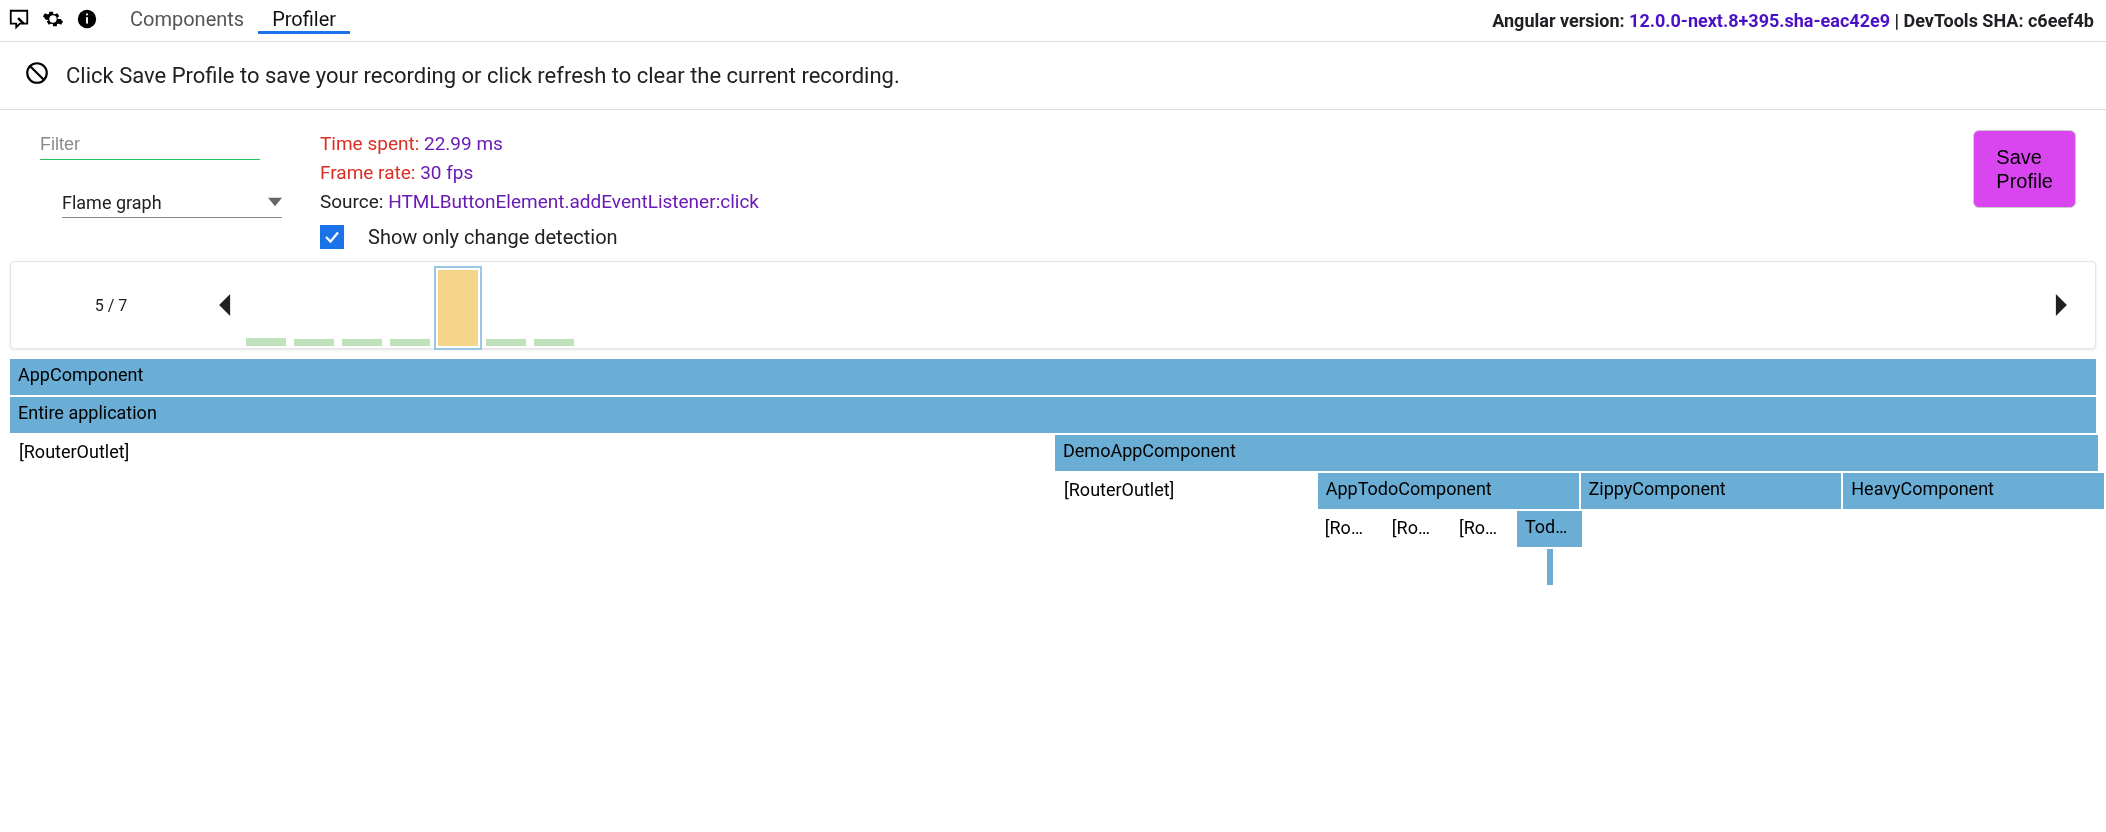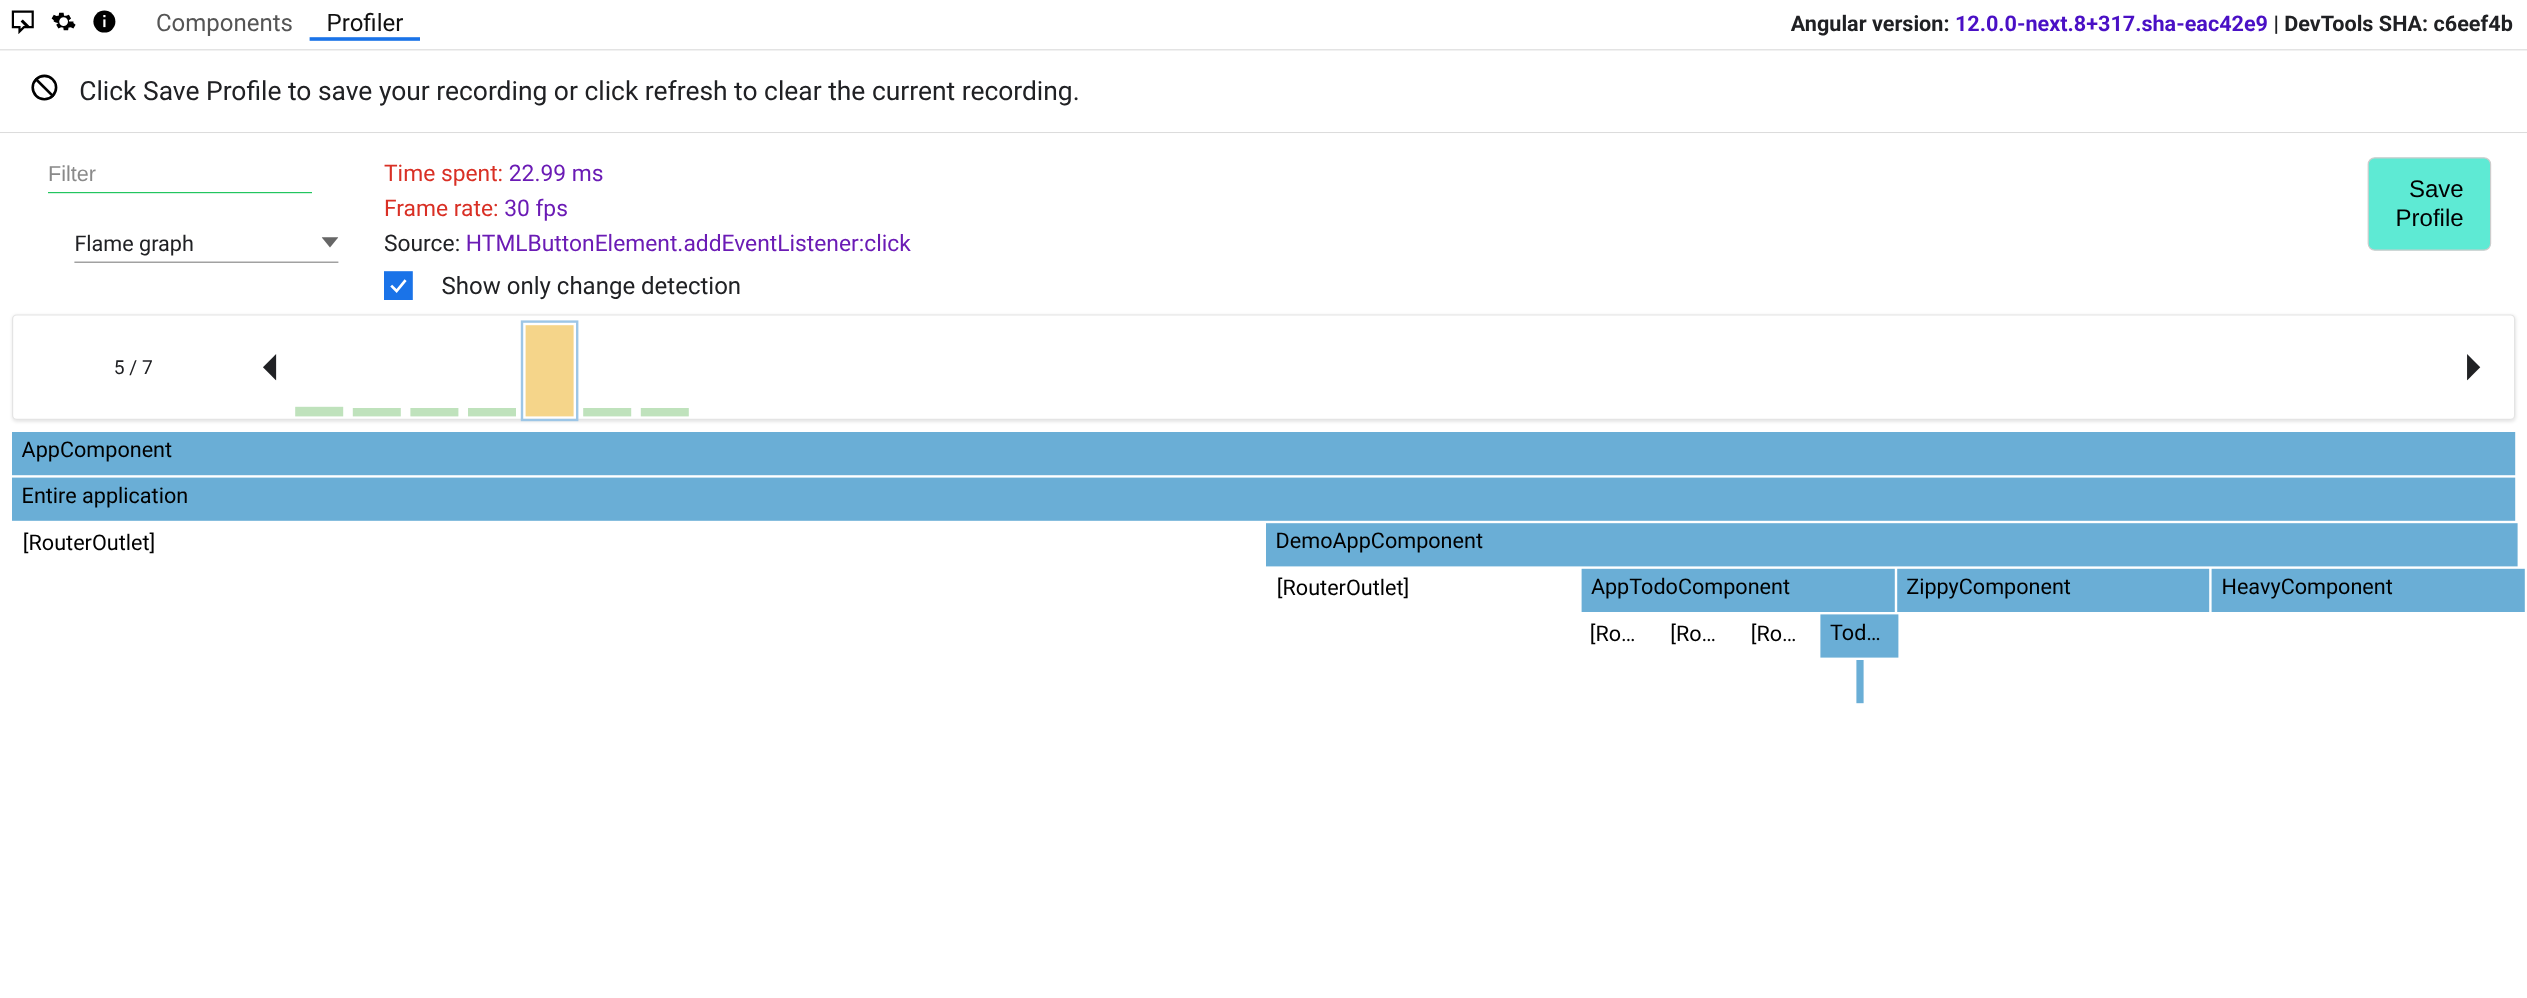--- a/index.html
+++ b/index.html
@@ -87,25 +87,25 @@
     background:#1a73e8;
     display:flex; align-items:center; justify-content:center;
     cursor:pointer;
   }
   .checkbox svg{ width:18px; height:18px; stroke:#fff; stroke-width:3; fill:none;}
 
   .save-btn{
     margin-left:auto;
     border:1px solid #ccc;
     border-radius:6px;
-    background:#5eead4;
+    background:#d946ef;
     padding:14px 22px;
     font-size:20px;
     line-height:1.2;
-    text-align:right;
+    text-align:left;
     cursor:pointer;
     white-space:pre-line;
   }
 
   
   .barchart{
     margin: 8px 10px 4px 10px;
     border:1px solid #e4e4e4;
     border-radius:4px;
     box-shadow: 0 1px 3px rgba(0,0,0,0.1);
@@ -185,21 +185,21 @@
           <rect x="11" y="10" width="2" height="7" fill="#fff"></rect>
           <rect x="11" y="6" width="2" height="2" fill="#fff"></rect>
         </svg>
     </span>
   </div>
   <div class="tabs">
     <div class="tab">Components</div>
     <div class="tab active">Profiler</div>
   </div>
   <div class="header-right">
-    <span>Angular version: </span><a href="#">12.0.0-next.8+317.sha-eac42e9</a><span> | DevTools SHA: </span><span>c6eef4b</span>
+    <span>Angular version: </span><a href="#">12.0.0-next.8+395.sha-eac42e9</a><span> | DevTools SHA: </span><span>c6eef4b</span>
   </div>
 </div>
 
 <div class="message-bar">
   <span>
     <svg viewBox="0 0 24 24">
         <circle cx="12" cy="12" r="9"></circle>
         <line x1="5" y1="5" x2="19" y2="19"></line>
       </svg>
   </span>

